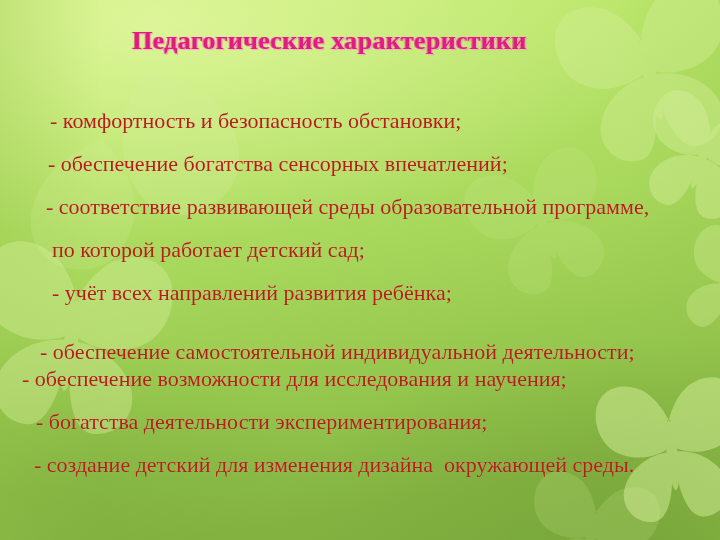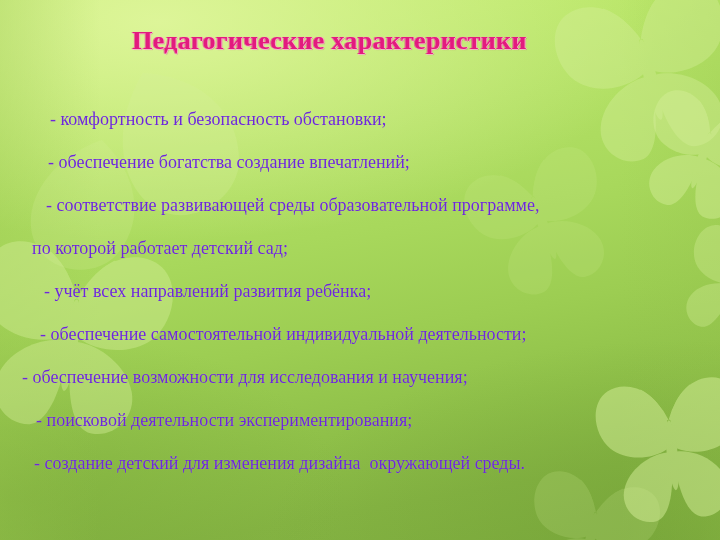--- a/index.html
+++ b/index.html
@@ -79,22 +79,22 @@
        1px 0 0 rgba(255,170,205,0.85),
       -1px 0 0 rgba(210,20,115,0.55),
        0 1px 0 rgba(255,190,218,0.75),
        1px 1px 1px rgba(160,10,85,0.30);
     white-space: nowrap;
   }
 
   
   .line {
     position: absolute;
-    font-size: 18px;
-    color: #6d28d9;
+    font-size: 22px;
+    color: #b91c1c;
     white-space: pre;
     text-shadow: 0 0 1px rgba(255,255,255,0.30);
     line-height: 1;
   }
 </style>
 </head>
 <body>
 
 <div id="slide">
 
@@ -209,23 +209,23 @@
             <path d="M50 4 C78 20, 92 48, 78 76 C68 94, 40 98, 26 84 C8 66, 14 28, 50 4 Z"></path>
           </g>
         </svg>
       </div>
     </div>
 
   <div id="title">Педагогические характеристики</div>
 
   <div id="body-layer">
       <div class="line" style="left: 50px; top: 110px;">- комфортность и безопасность обстановки;</div>
-      <div class="line" style="left: 48px; top: 153px;">- обеспечение богатства создание впечатлений;</div>
+      <div class="line" style="left: 48px; top: 153px;">- обеспечение богатства сенсорных впечатлений;</div>
       <div class="line" style="left: 46px; top: 196px; text-align: center;">- соответствие развивающей среды образовательной программе,</div>
-      <div class="line" style="left: 32px; top: 239px;">по которой работает детский сад;</div>
-      <div class="line" style="left: 44px; top: 282px;">- учёт всех направлений развития ребёнка;</div>
-      <div class="line" style="left: 40px; top: 325px;">- обеспечение самостоятельной индивидуальной деятельности;</div>
+      <div class="line" style="left: 52px; top: 239px;">по которой работает детский сад;</div>
+      <div class="line" style="left: 52px; top: 282px;">- учёт всех направлений развития ребёнка;</div>
+      <div class="line" style="left: 40px; top: 341px;">- обеспечение самостоятельной индивидуальной деятельности;</div>
       <div class="line" style="left: 22px; top: 368px;">- обеспечение возможности для исследования и научения;</div>
-      <div class="line" style="left: 36px; top: 411px;">- поисковой деятельности экспериментирования;</div>
+      <div class="line" style="left: 36px; top: 411px;">- богатства деятельности экспериментирования;</div>
       <div class="line" style="left: 34px; top: 454px;">- создание детский для изменения дизайна  окружающей среды.</div>
     </div>
 
 </div>
 
 </body></html>

